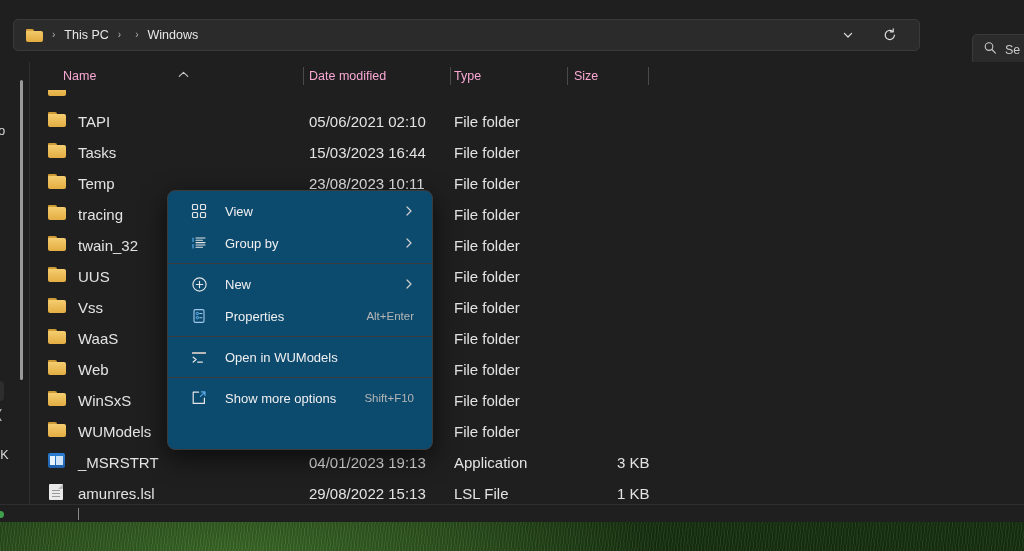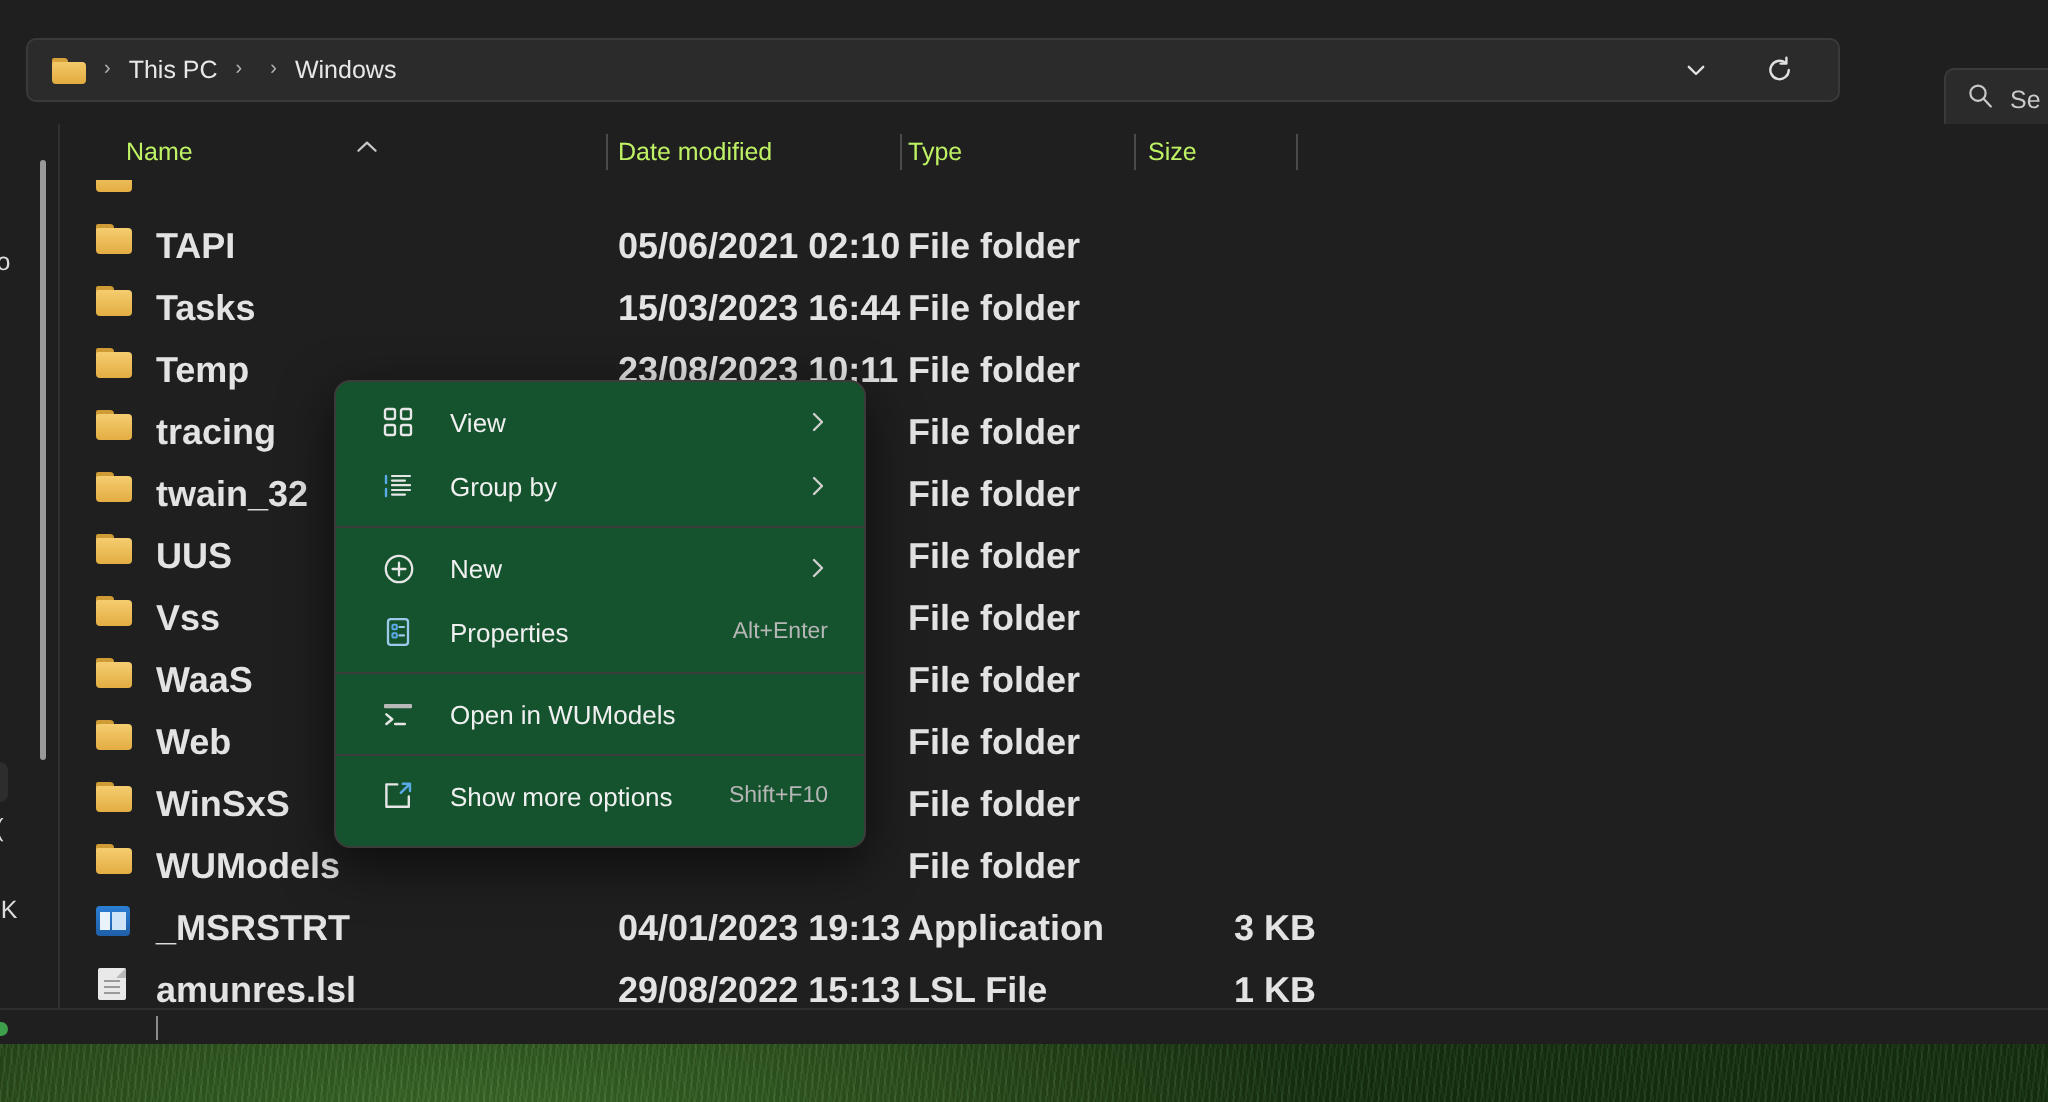--- a/index.html
+++ b/index.html
@@ -102,21 +102,21 @@
     position: absolute; left: 29px; top: 62px; width: 1px; height: 452px;
     background: #303030;
   }
 
   
   #col-header {
     position: absolute; left: 30px; top: 62px; width: 994px; height: 28px;
     background: #1f1f1f;
   }
   .col-label {
-    position: absolute; top: 7px; font-size: 12.5px; color: #bef264;
+    position: absolute; top: 7px; font-size: 12.5px; color: #f9a8d4;
     white-space: nowrap;
   }
   .col-divider {
     position: absolute; top: 5px; width: 1px; height: 18px; background: #4a4a4a;
   }
   #sort-caret {
     position: absolute; left: 148px; top: 8px;
     font-size: 10px; color: #c8c8c8; line-height: 1;
   }
 
@@ -162,33 +162,32 @@
     content: ""; position: absolute; right: 0; top: 0;
     border-width: 0 0 5px 5px; border-style: solid;
     border-color: transparent transparent #b9b9b9 transparent;
   }
   .doc-ic::after {
     content: ""; position: absolute; left: 3px; top: 6px; width: 8px; height: 1px;
     background: #9a9a9a;
     box-shadow: 0 3px 0 0 #9a9a9a, 0 6px 0 0 #9a9a9a;
   }
   .cell {
-    position: absolute; top: 8px; font-size: 18px; color: #e3e3e3;
+    position: absolute; top: 8px; font-size: 15px; color: #e3e3e3;
     white-space: nowrap;
-    font-weight: bold;
   }
   .cell-name { left: 48px; }
   .cell-date { left: 279px; }
   .cell-type { left: 424px; }
   .cell-size { left: 587px; }
 
   
   #context-menu {
-    position: absolute; left: 167px; top: 190px; width: 266px; height: 234px;
-    background: #14532d;
+    position: absolute; left: 167px; top: 190px; width: 266px; height: 260px;
+    background: #0c4a6e;
     border: 1px solid #3b3b3b;
     border-radius: 8px;
     box-shadow: 0 8px 26px rgba(0,0,0,0.62);
     overflow: hidden;
     padding: 4px 0;
   }
   .menu-item {
     position: relative; height: 32px; margin: 0 4px;
     display: flex; align-items: center; border-radius: 4px;
   }

